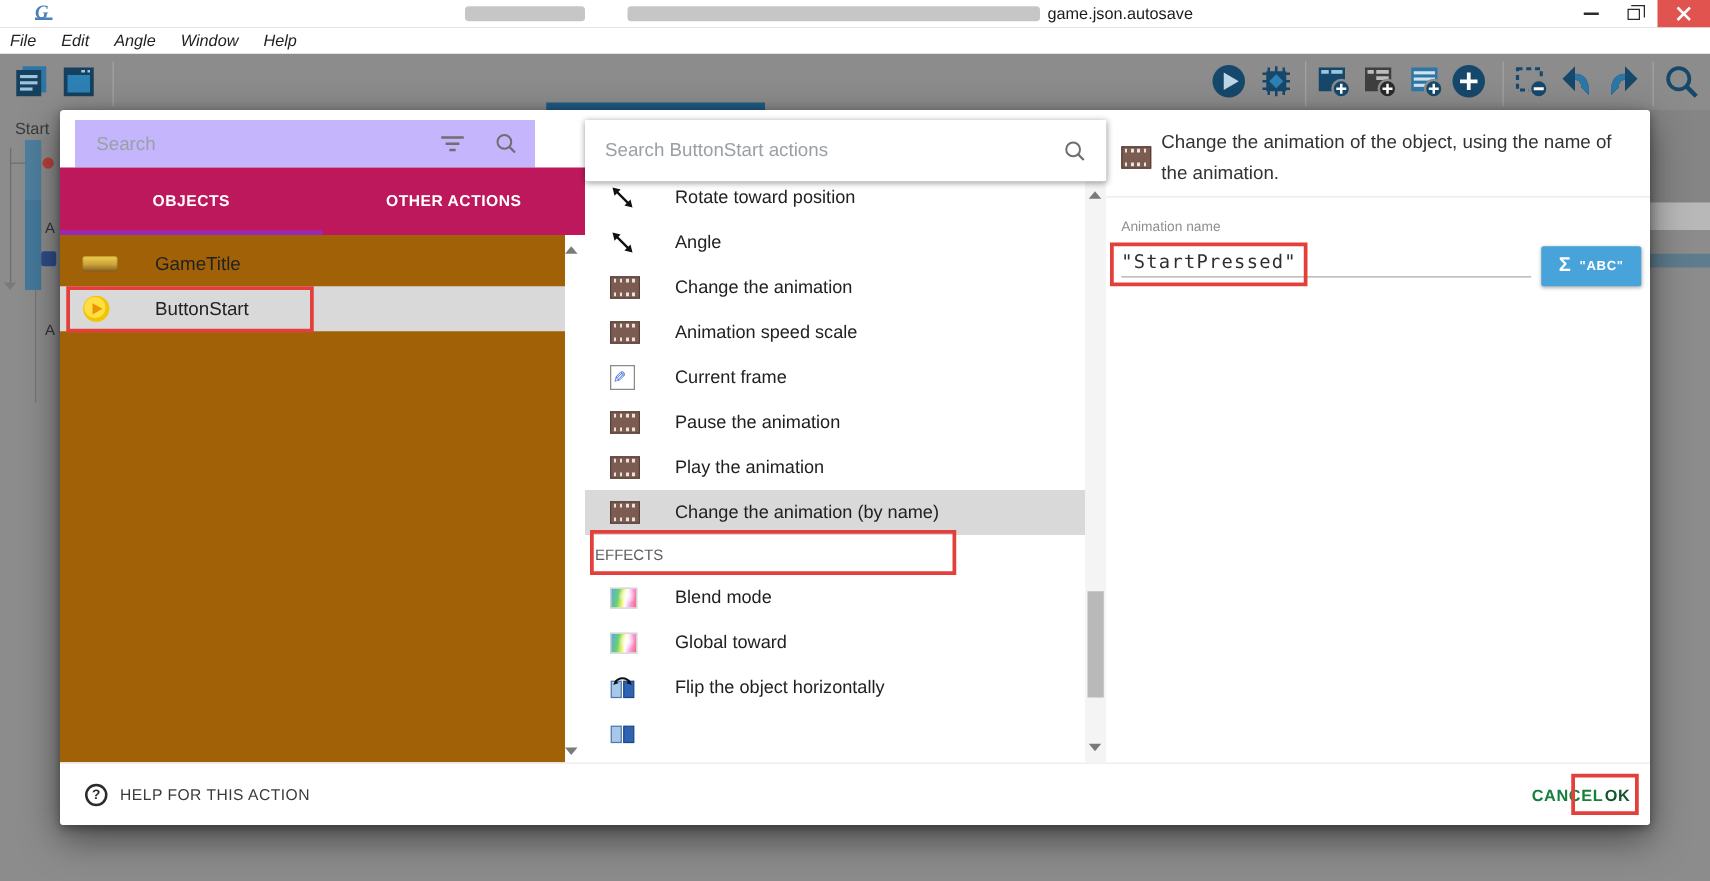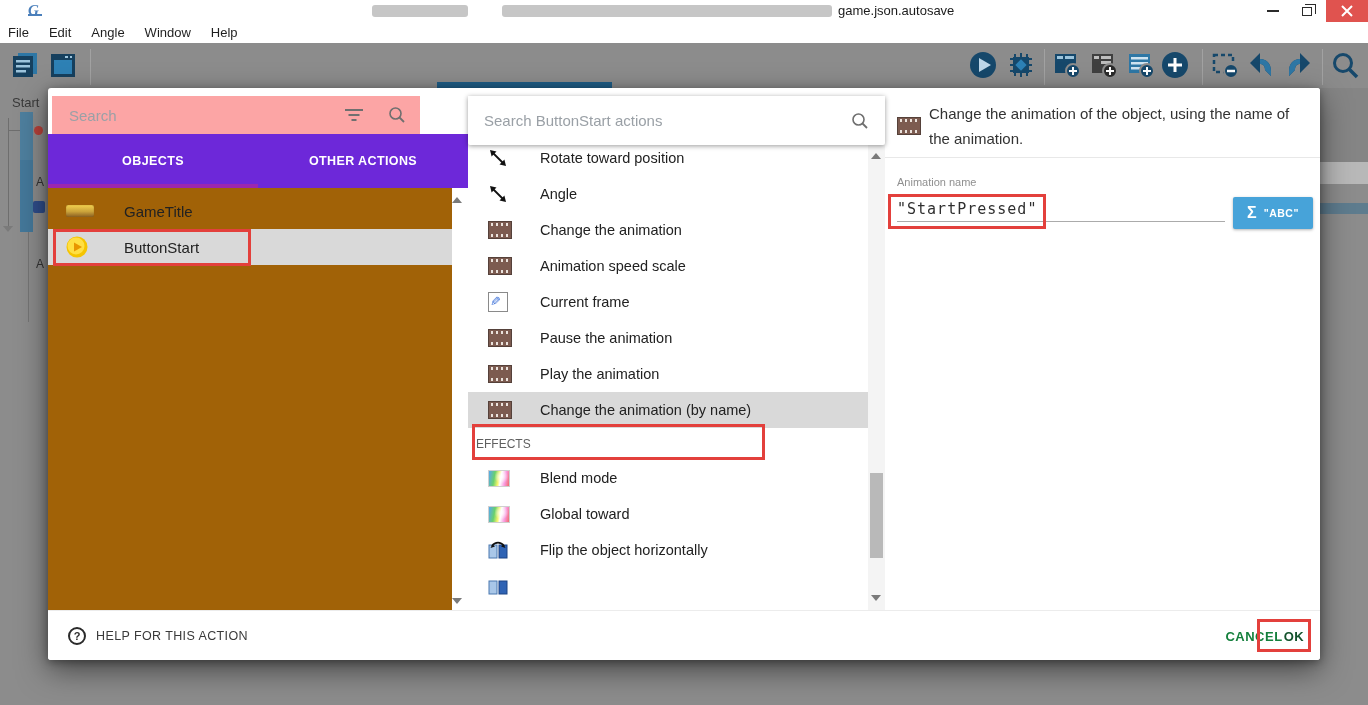--- a/index.html
+++ b/index.html
@@ -17,52 +17,52 @@
   .win-btn { position:absolute; top:0; height:22px; display:flex; align-items:center; justify-content:center; }
   .btn-min { left:1258px; width:30px; }
   .btn-min span { width:12px; height:2px; background:#2b2b2b; display:block; }
   .btn-restore { left:1292px; width:30px; }
   .restore-box { width:10px; height:9px; border:1.5px solid #2b2b2b; position:relative; background:#fff; }
   .restore-box::before { content:""; position:absolute; left:2px; top:-4px; width:10px; height:9px; border:1.5px solid #2b2b2b; border-left:none; border-bottom:none; }
   .btn-close { left:1326px; width:42px; background:#e0534f; }
   .btn-close svg { display:block; }
 
   
-  .menubar { position:absolute; left:0; top:22px; width:1368px; height:21px; background:#ffffff; z-index:50; display:flex; align-items:center; }
+  .menubar { position:absolute; left:0; top:22px; width:1368px; height:21px; background:#ffffff; z-index:50; display:flex; align-items:center;font-style:italic; }
   .menu-item { font-size:13px; color:#1f1f1f; padding:0 10px; }
   .menu-item:first-child { padding-left:8px; }
 
   
   .workspace { position:absolute; left:0; top:43px; width:1368px; height:662px; background:#8c8c8c; }
   .tsep { position:absolute; top:6px; width:1px; height:36px; background:#a2a2a2; }
   .ticon { position:absolute; top:7px; width:30px; height:30px; }
   .ticon svg { display:block; }
 
   .scene-tab-label { position:absolute; left:12px; top:52px; font-size:13px; color:#3a3a3a; }
   .bg-tab-indicator { position:absolute; left:437px; top:39px; width:175px; height:7px; background:#1f5d86; }
   .remnant { position:absolute; }
 
   .band { position:absolute; left:1320px; width:48px; }
 
   
   .dialog { position:absolute; left:48px; top:45px; width:1272px; height:572px; background:#ffffff;
             border-radius:3px; box-shadow:0 10px 30px rgba(0,0,0,.5), 0 2px 8px rgba(0,0,0,.35); z-index:10; overflow:hidden; }
 
   
-  .obj-search { position:absolute; left:4px; top:8px; width:368px; height:38px; background:#fca5a5; }
+  .obj-search { position:absolute; left:12px; top:8px; width:368px; height:38px; background:#c4b5fd; }
   .obj-search input { position:absolute; left:0; top:0; width:100%; height:100%; border:none; background:transparent; outline:none;
                       padding-left:17px; font-size:15px; color:#333; font-family:"Liberation Sans",sans-serif; }
   .obj-search input::placeholder, .act-search input::placeholder { color:#9aa0a6; opacity:1; }
   .filter-icon { position:absolute; right:56px; top:11px; width:20px; height:16px; }
   .filter-icon i { position:absolute; left:50%; transform:translateX(-50%); height:2px; background:#6f6f6f; display:block; }
   .filter-icon i:nth-child(1){ top:2px; width:18px; } .filter-icon i:nth-child(2){ top:7px; width:11px; } .filter-icon i:nth-child(3){ top:12px; width:5px; }
   .mag { width:18px; height:18px; }
   .obj-search .mag { position:absolute; right:14px; top:10px; }
 
-  .tabbar { position:absolute; left:0; top:46px; width:420px; height:54px; background:#6d28d9; display:flex; }
+  .tabbar { position:absolute; left:0; top:46px; width:420px; height:54px; background:#be185d; display:flex; }
   .tab { width:210px; display:flex; align-items:center; justify-content:center; font-size:12.5px; font-weight:bold;
          color:#ffffff; letter-spacing:.4px; cursor:pointer; }
   .tab-indicator { position:absolute; left:0; bottom:0; width:210px; height:4px; background:#9c27b0; }
 
   .obj-list { position:absolute; left:0; top:100px; width:404px; height:422px; background:#a16207; padding-top:5px; }
   .obj-row { height:36px; display:flex; align-items:center; padding-left:16px; }
   .obj-row.selected { background:#d9d9d9; }
   .obj-ic { width:60px; display:flex; align-items:center; }
   .obj-name { font-size:15px; color:#222; }
   .thumb-gametitle { width:28px; height:12px; border-radius:2px;

